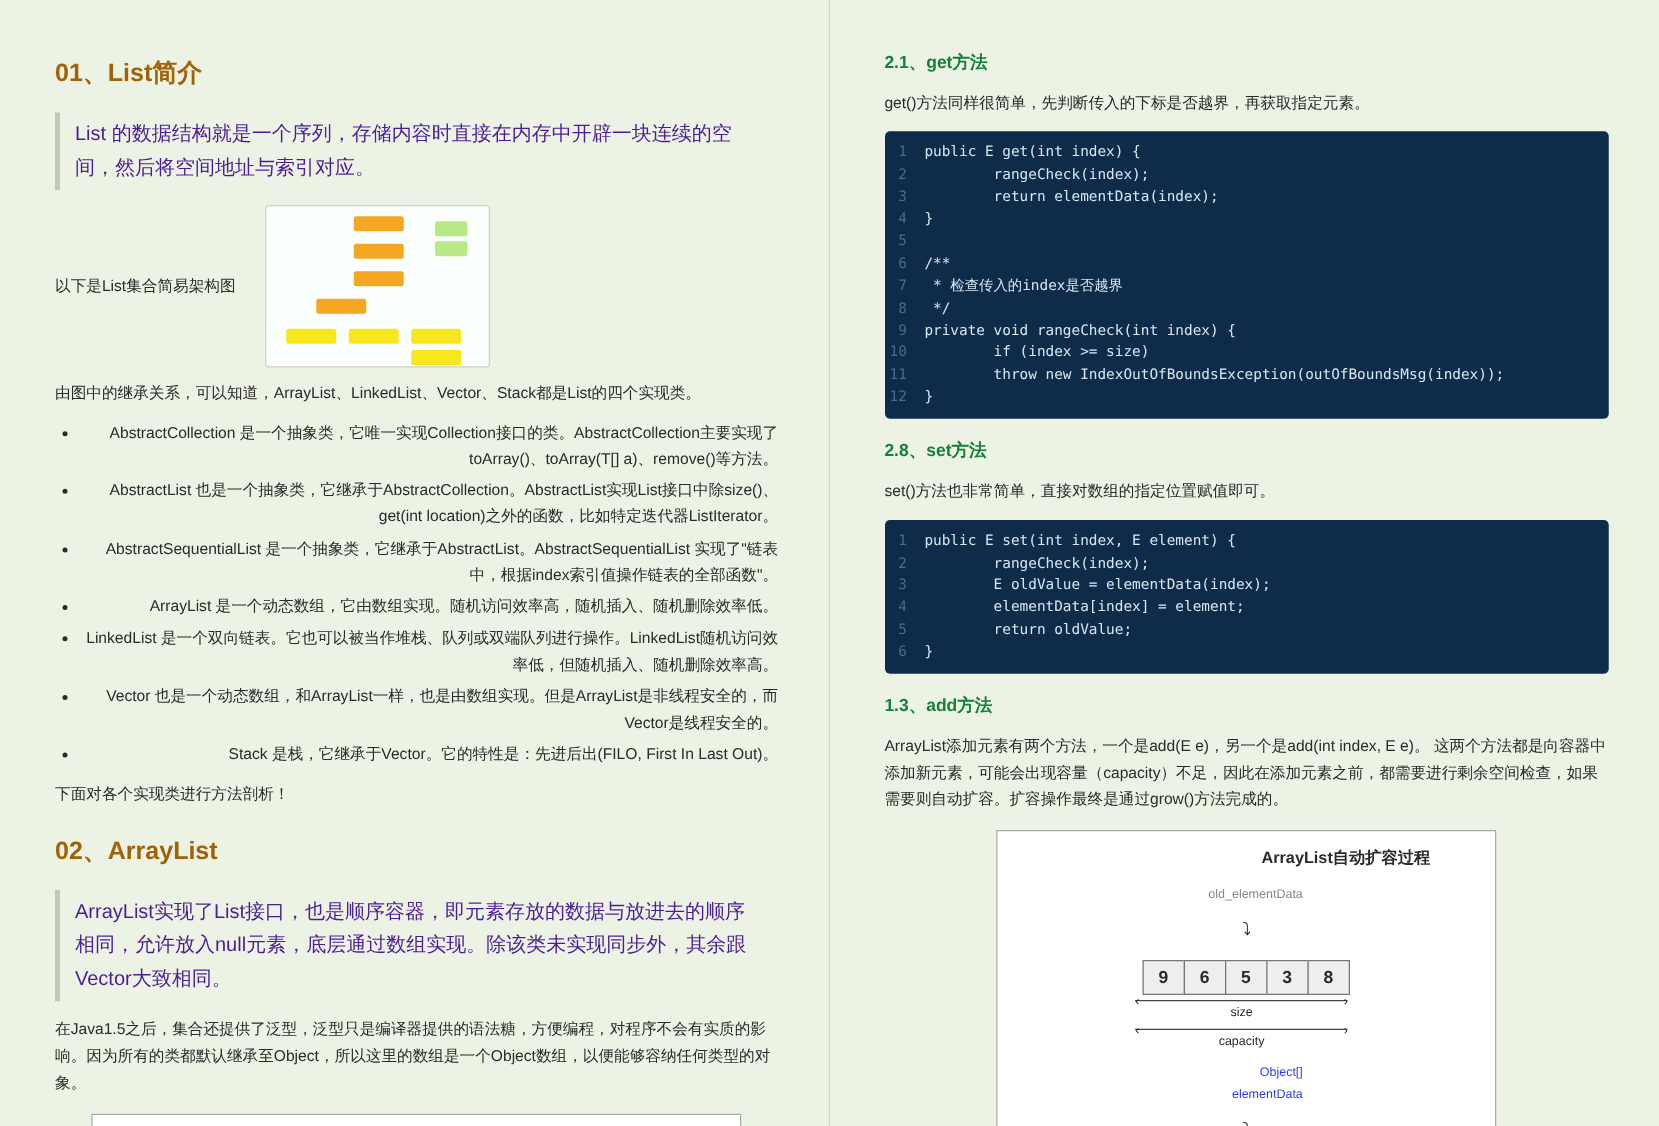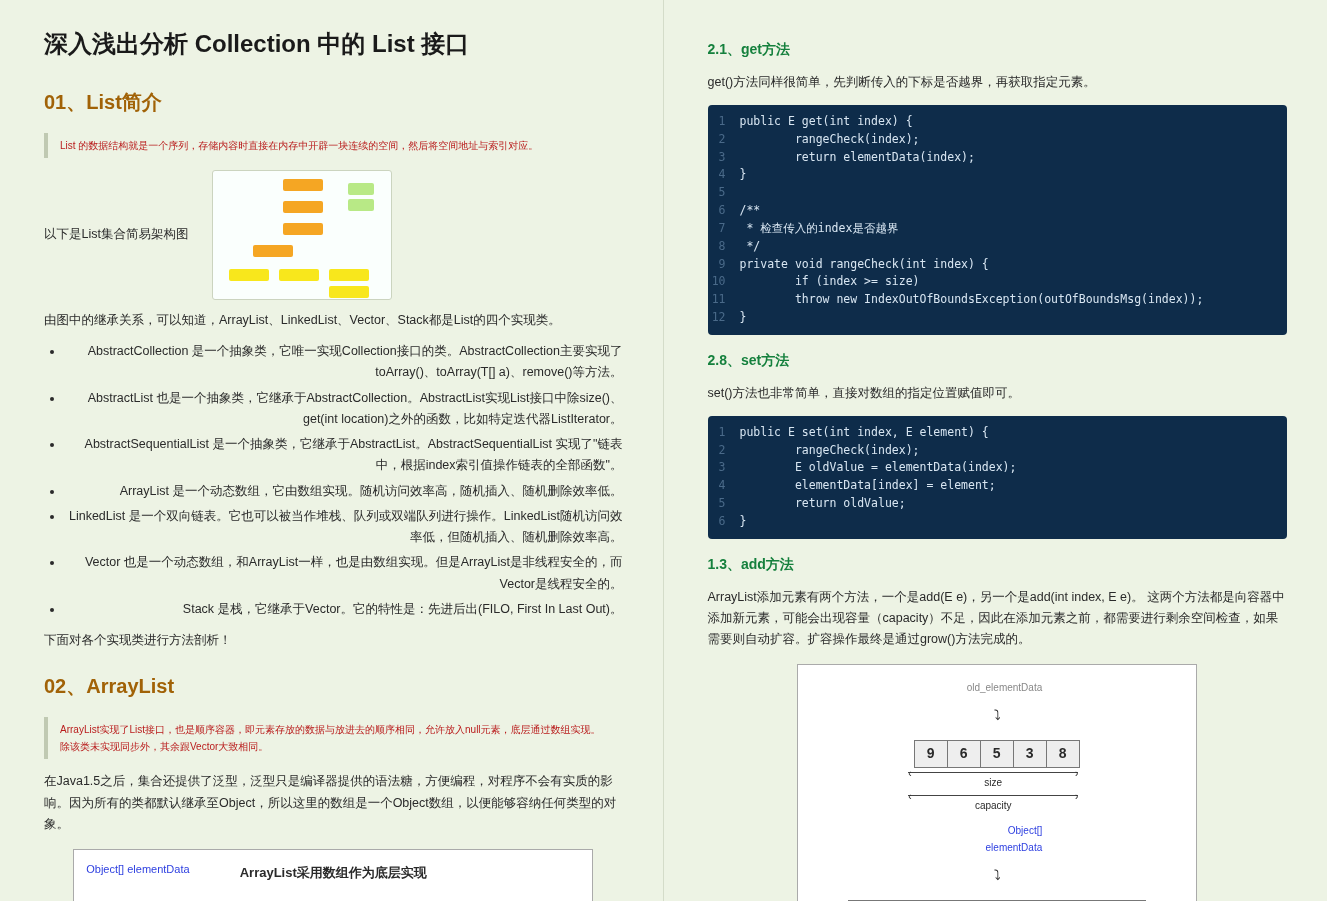--- a/index.html
+++ b/index.html
@@ -19,23 +19,23 @@
     width: 50%;
     padding: 24px 40px 24px 44px;
   }
   .col.left { border-right: 1px solid #d4dcc9; }
   h1 { font-size: 24px; font-weight: 700; margin-bottom: 20px; color: #1a1a1a; }
   h2 { font-size: 20px; font-weight: 700; margin: 18px 0 14px; color: #a16207; }
   h3 { font-size: 14px; font-weight: 700; margin: 14px 0 10px; color: #15803d; }
   blockquote {
     border-left: 4px solid #c0c9b2;
     padding: 4px 12px;
-    color: #b91c1c;
+    color: #4c1d95;
     margin: 12px 0;
-    font-size: 10px;
+    font-size: 16px;
   }
   p { margin: 10px 0; font-size: 12.5px; }
   ul { margin: 10px 0 10px 20px; }
   li { font-size: 12.5px; margin: 4px 0; text-align: right; }
   .diagram-row { display: flex; align-items: center; gap: 24px; margin: 8px 0; }
   .diagram-label { font-size: 12.5px; white-space: nowrap; }
   .diagram {
     background: #fafffd;
     border: 1px solid #cbd4bf;
     border-radius: 3px;
@@ -88,21 +88,20 @@
   .ed-arrow { border-top: 1px solid #444; margin: 4px 0 1px; position: relative;}
   .ed-arrow::before{content:"‹";position:absolute;left:0;top:-8px;}
   .ed-arrow::after{content:"›";position:absolute;right:0;top:-8px;}
 </style>
 </head>
 <body>
 
 <div class="page">
 
   <div class="col left">
-    <h1>深入浅出分析 Collection 中的 List 接口</h1>
 
     <h2>01、List简介</h2>
     <blockquote>List 的数据结构就是一个序列，存储内容时直接在内存中开辟一块连续的空间，然后将空间地址与索引对应。</blockquote>
 
     <div class="diagram-row">
       <span class="diagram-label">以下是List集合简易架构图</span>
       <div class="diagram">
         <div class="dbox d-orange" style="top:8px;left:70px"></div>
         <div class="dbox d-green" style="top:12px;left:135px"></div>
         <div class="dbox d-green" style="top:28px;left:135px"></div>
@@ -222,20 +221,21 @@
         <div class="line">
           <span class="ln">6</span>
           <span class="lc">}</span>
         </div>
       </div>
 
     <h3>1.3、add方法</h3>
     <p>ArrayList添加元素有两个方法，一个是add(E e)，另一个是add(int index, E e)。 这两个方法都是向容器中添加新元素，可能会出现容量（capacity）不足，因此在添加元素之前，都需要进行剩余空间检查，如果需要则自动扩容。扩容操作最终是通过grow()方法完成的。</p>
 
     <div class="expand-diagram">
+      <div class="ed-title">ArrayList自动扩容过程</div>
       <div class="ed-row">
         <span class="ed-lbl gray">old_elementData</span>
         <span style="font-size:14px">⤵</span>
       </div>
       <div class="ed-row">
         <span class="ed-lbl"></span>
         <div class="ed-cells">
           <div class="ed-cell">9</div>
           <div class="ed-cell">6</div>
           <div class="ed-cell">5</div>

